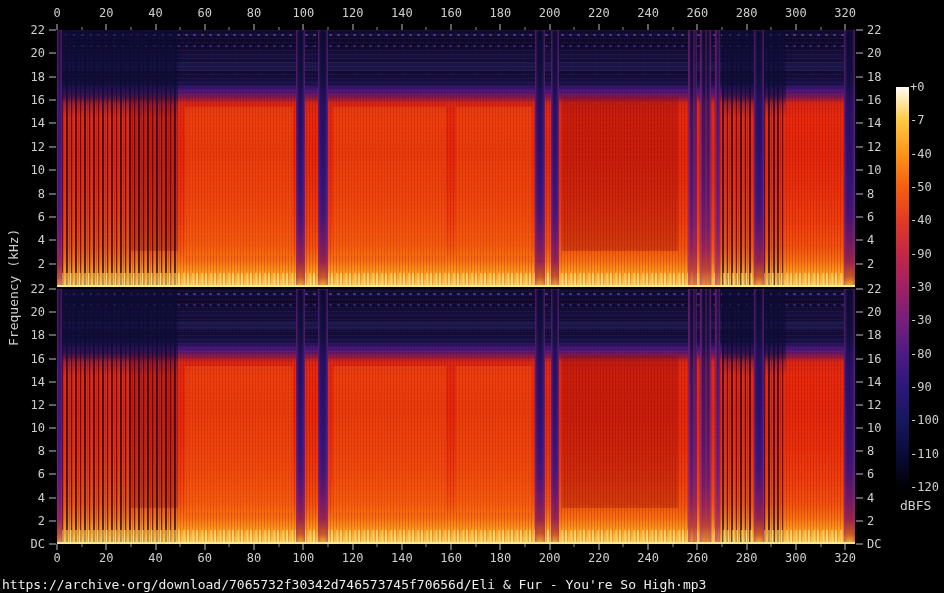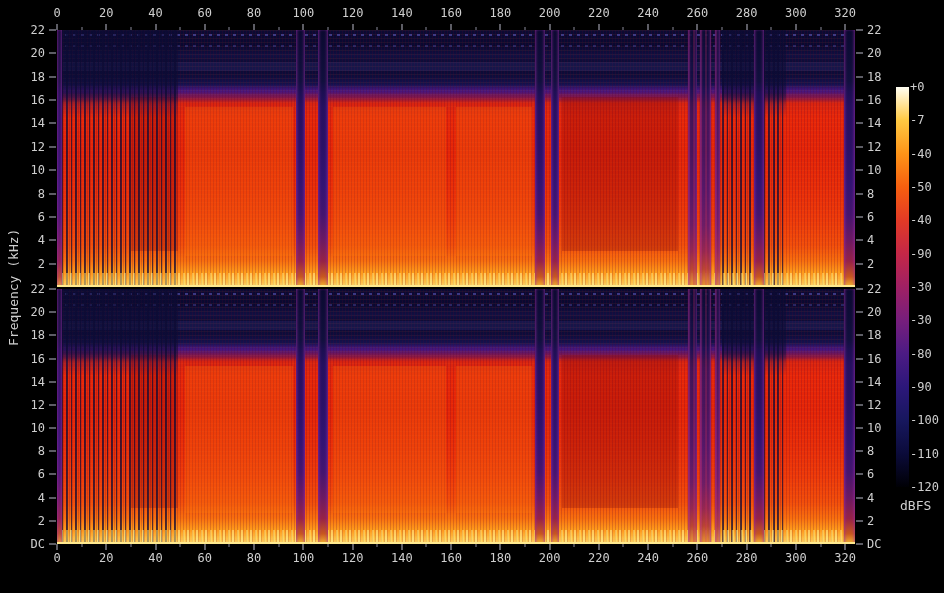--- a/index.html
+++ b/index.html
@@ -348,14 +348,15 @@
       <div class="clabel" style="top: 50%;">-30</div>
       <div class="clabel" style="top: 58.3333%;">-30</div>
       <div class="clabel" style="top: 66.6667%;">-80</div>
       <div class="clabel" style="top: 75%;">-90</div>
       <div class="clabel" style="top: 83.3333%;">-100</div>
       <div class="clabel" style="top: 91.6667%;">-110</div>
       <div class="clabel" style="top: 100%;">-120</div>
     </div>
   <div id="dbfs-label">dBFS</div>
 
+  <div id="url">https://archive·org/download/7065732f30342d746573745f70656d/Eli &amp; Fur - You're So High·mp3</div>
 
 </div>
 
 </body></html>

